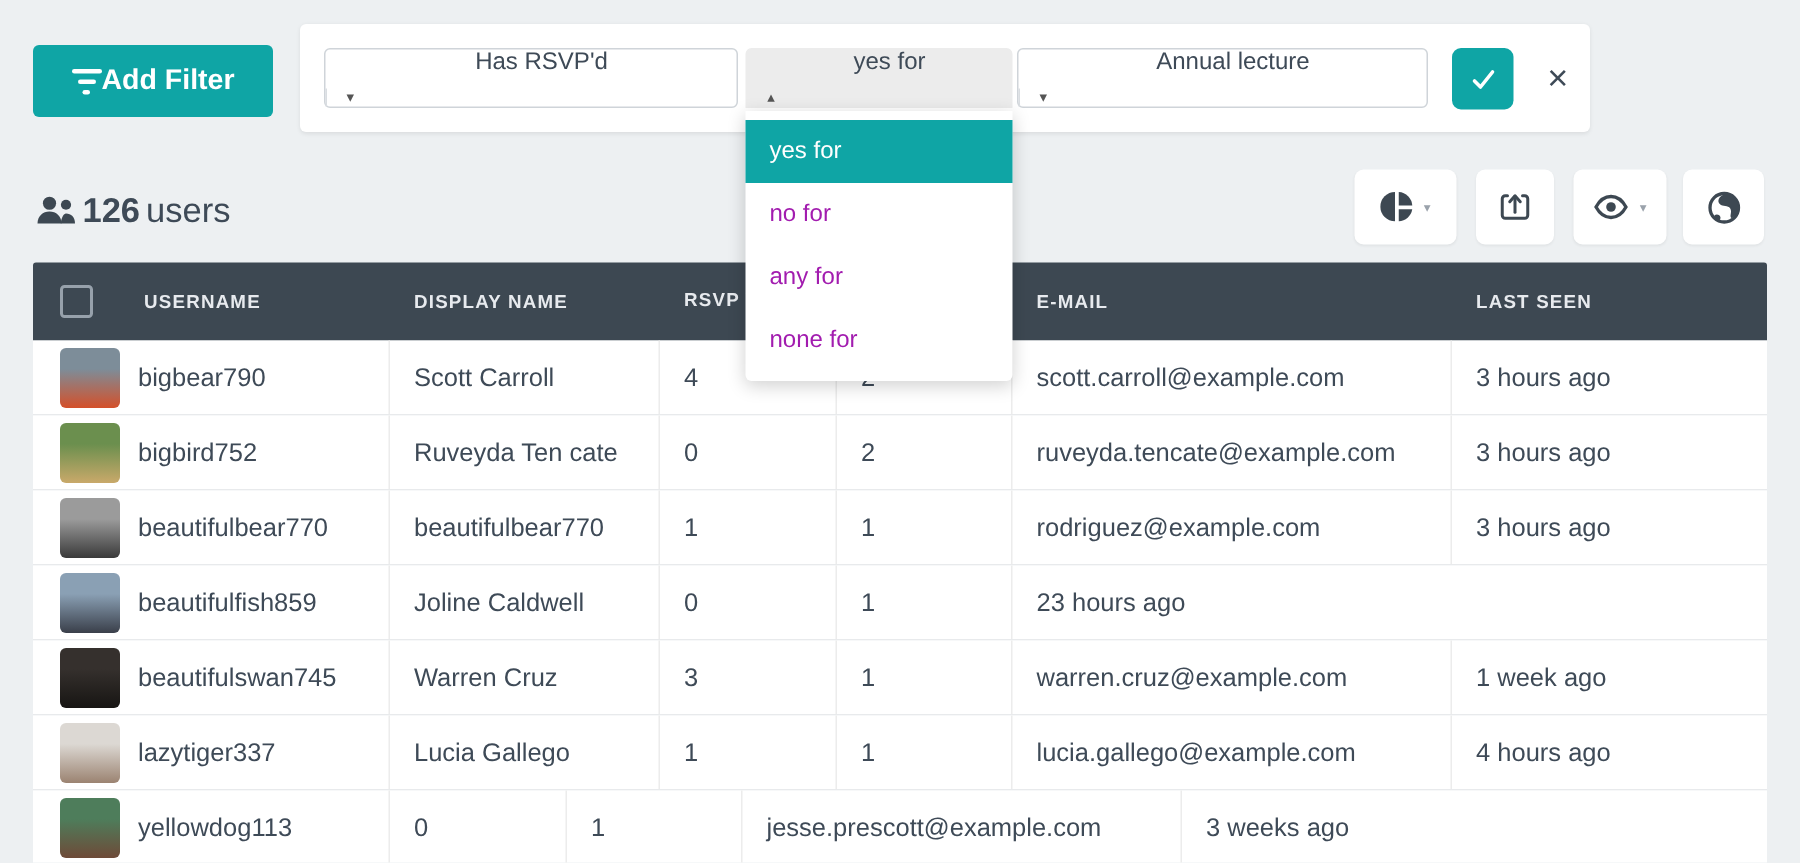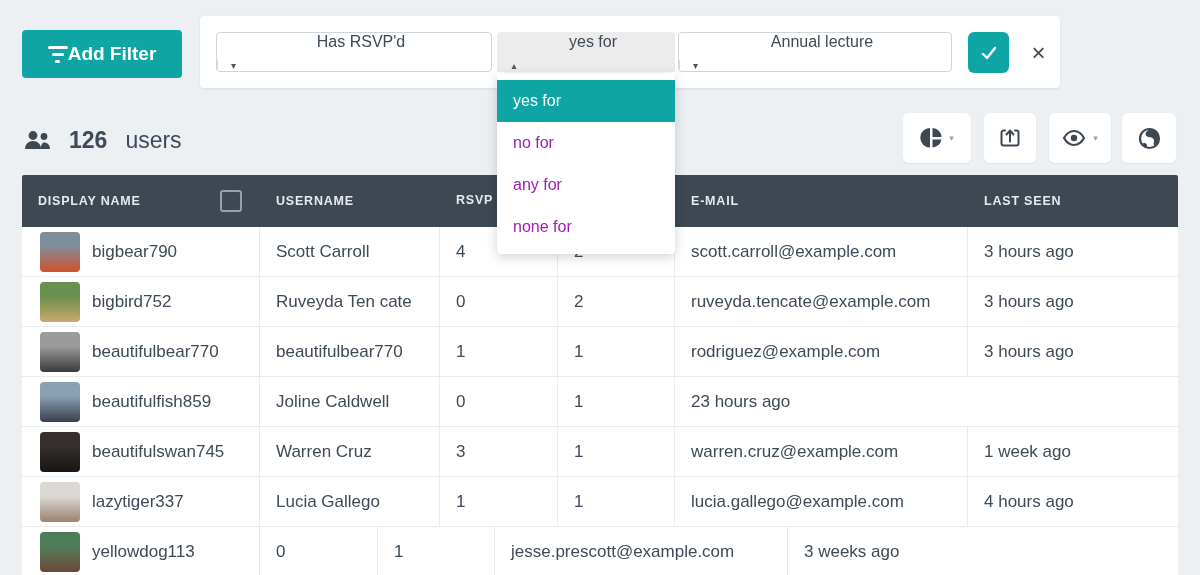--- a/index.html
+++ b/index.html
@@ -67,21 +67,21 @@
   }
   .dropdown-option {
     height:42px; display:flex; align-items:center; padding-left:16px;
     font-size:16px; color:#a21caf; cursor:pointer;
   }
   .dropdown-option.selected { background:#0fa5a5; color:#fff; }
 
   
   .summary {
     position:absolute; left:24px; top:124px; height:32px;
-    display:flex; align-items:center; gap:18px;
+    display:flex; align-items:center; gap:4px;
     font-size:23px; color:#3e4a57;
   }
   .summary .count { font-weight:bold; }
 
   
   .tool-btn {
     position:absolute; top:113px; height:50px;
     background:#fff; border:none; border-radius:6px;
     box-shadow:0 1px 2px rgba(0,0,0,0.06);
     display:flex; align-items:center; justify-content:center; gap:7px;
@@ -198,27 +198,27 @@
 <button class="tool-btn btn-globe">
   <svg width="23" height="23" viewBox="0 0 23 23">
     <circle cx="11.5" cy="11.5" r="9.5" fill="none" stroke="#3d4852" stroke-width="2.2"></circle>
     <path d="M11.5 2.5 C8 4 6.5 7 8.5 9 C10.5 11 14 9.5 15.5 12 C17 14.5 14.5 17.5 16.5 18.5 C19.5 16.8 21 14 20.9 11 C20.7 6.5 17 2.8 11.5 2.5 Z" fill="#3d4852"></path>
     <path d="M5 16.5 C6.5 15.5 8.8 16.2 9 18 C9.1 19.3 8 20.5 7 20.3 C5.8 19.4 5.2 18 5 16.5 Z" fill="#3d4852"></path>
   </svg>
 </button>
 
 <div class="table">
   <div class="thead">
-    <div class="cell c1">
-        <span>DISPLAY NAME</span>
-      </div>
     <div class="cell c0">
       <span class="checkbox"></span>
       <span>USERNAME</span>
     </div>
+    <div class="cell c1">
+        <span>DISPLAY NAME</span>
+      </div>
     <div class="cell c2">
         <span>RSVP YES</span>
       </div>
     <div class="cell c3">
         <span></span>
       </div>
     <div class="cell c4">
         <span>E-MAIL</span>
       </div>
     <div class="cell c5">

